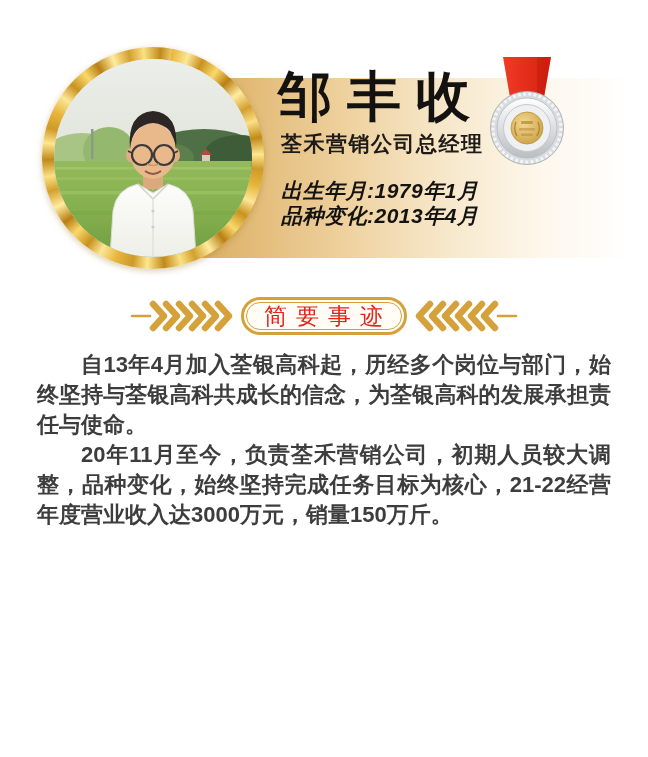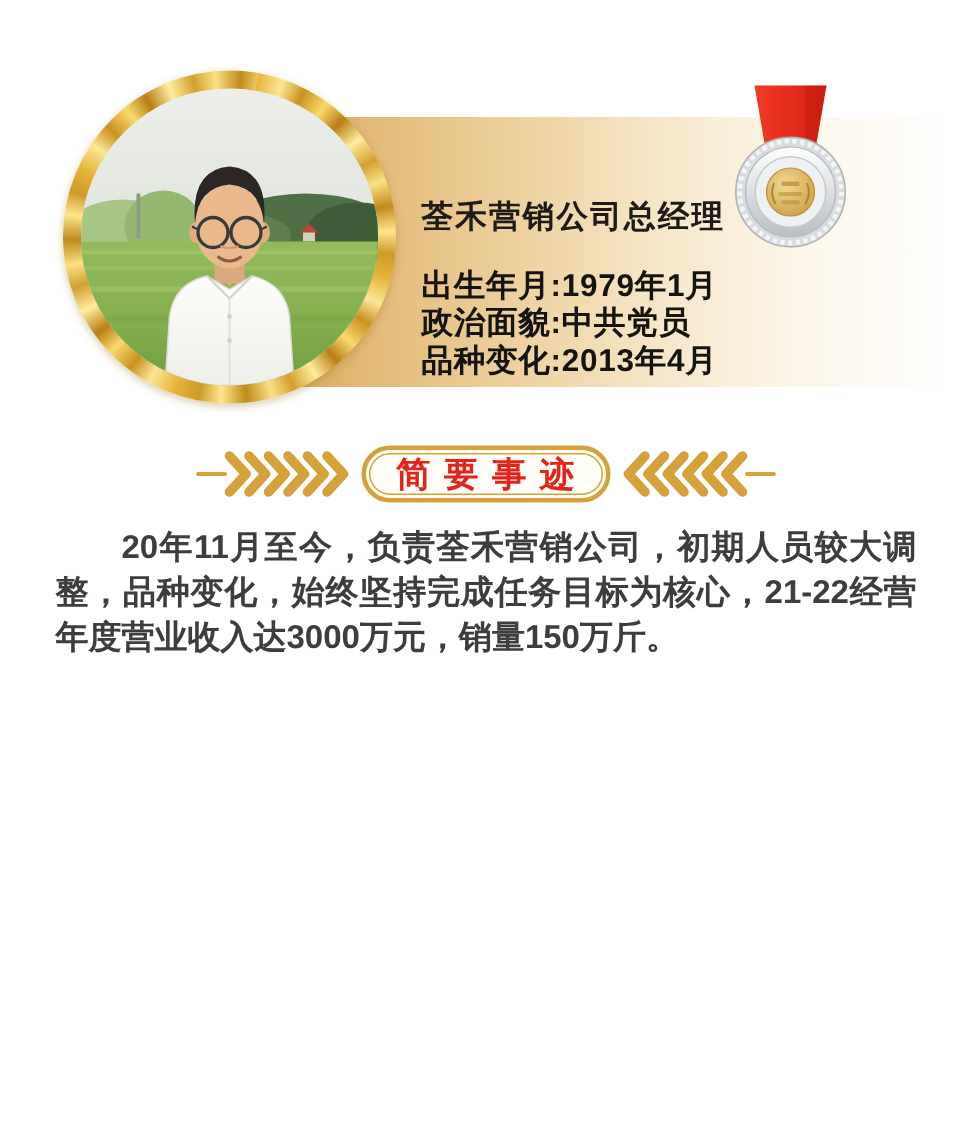--- a/index.html
+++ b/index.html
@@ -31,39 +31,39 @@
     position:absolute;left:278px;top:66px;
     font-family:"DejaVu Serif","Liberation Serif",serif;
     font-weight:900;font-size:54px;line-height:60px;letter-spacing:15px;color:#141210;
   }
   .title{
     position:absolute;left:281px;top:130px;
     font-size:21px;font-weight:700;letter-spacing:1.5px;color:#1d1a17;
   }
   .info{
     position:absolute;left:281px;top:178px;
-    font-size:21px;line-height:25px;font-weight:700;color:#15130f;letter-spacing:0.5px;
+    font-size:21px;line-height:25px;font-weight:700;color:#15130f;letter-spacing:0.5px;font-style:italic;
   }
   .info-row span{display:inline;}
   
   .medal{position:absolute;left:488px;top:55px;width:78px;height:112px;}
   
   .banner{
     position:absolute;left:0;top:296px;width:648px;height:40px;
     display:flex;align-items:center;justify-content:center;gap:7px;
   }
   .pill{
     position:relative;background:#fffdf6;border:3px solid #d5a13b;border-radius:20px;
     padding:3px 12px 3px 20px;
   }
   .pill::after{
     content:"";position:absolute;inset:2px;border:1px solid #d5a13b;border-radius:15px;pointer-events:none;
   }
   .pill-text{
-    font-size:23px;font-weight:700;color:#e1251b;letter-spacing:9px;line-height:26px;
+    font-size:23px;font-weight:400;color:#e1251b;letter-spacing:9px;line-height:26px;
     display:inline-block;
   }
   
   .bio{
     position:absolute;left:37px;top:350px;width:574px;
     font-size:22px;line-height:30px;font-weight:600;color:#3d3d3d;
     text-align:justify;
   }
   .bio p{margin:0;text-indent:2em;}
 </style>
@@ -125,27 +125,25 @@
         <path d="M56,198 L59,152 Q62,130 84,125 L99,134 L114,125 Q136,130 139,152 L142,198 Z" fill="url(#shirt)" stroke="#dcdcd4" stroke-width="1"></path>
         <polygon points="92,124 99,132 106,124 99,129" fill="#dca97e"></polygon>
         <path d="M84,125 L99,140 L114,125" fill="none" stroke="#d3d3cb" stroke-width="1.5"></path>
         <path d="M99,140 L99,198" stroke="#e2e2da" stroke-width="1.5"></path>
         <circle cx="99" cy="152" r="1.6" fill="#cfcfc6"></circle>
         <circle cx="99" cy="168" r="1.6" fill="#cfcfc6"></circle>
       </svg>
     </div>
   </div>
 
+  <div class="name">邹丰收</div>
   <div class="title">荃禾营销公司总经理</div>
   <div class="info">
     <div class="info-row">
       <span>出生年月:</span><span>1979年1月</span>
-    </div>
-    <div class="info-row">
-      <span>政治面貌:</span><span>中共党员</span>
     </div>
     <div class="info-row">
       <span>品种变化:</span><span>2013年4月</span>
     </div>
   </div>
 
   <svg class="medal" viewBox="0 0 78 112">
     <defs>
       <linearGradient id="rib" x1="0" y1="0" x2="1" y2="0">
         <stop offset="0" stop-color="#ef3b24"></stop>
@@ -196,16 +194,17 @@
         <path d="M36,6 L47,18 L36,30"></path>
         <path d="M49,6 L60,18 L49,30"></path>
         <path d="M62,6 L73,18 L62,30"></path>
         <path d="M75,6 L86,18 L75,30"></path>
         <path d="M88,6 L99,18 L88,30"></path>
       </g>
     </svg>
   </div>
 
   <div class="bio">
+    <p>自13年4月加入荃银高科起，历经多个岗位与部门，始终坚持与荃银高科共成长的信念，为荃银高科的发展承担责任与使命。</p>
     <p>20年11月至今，负责荃禾营销公司，初期人员较大调整，品种变化，始终坚持完成任务目标为核心，21-22经营年度营业收入达3000万元，销量150万斤。</p>
   </div>
 
 </div>
 
 </body></html>

